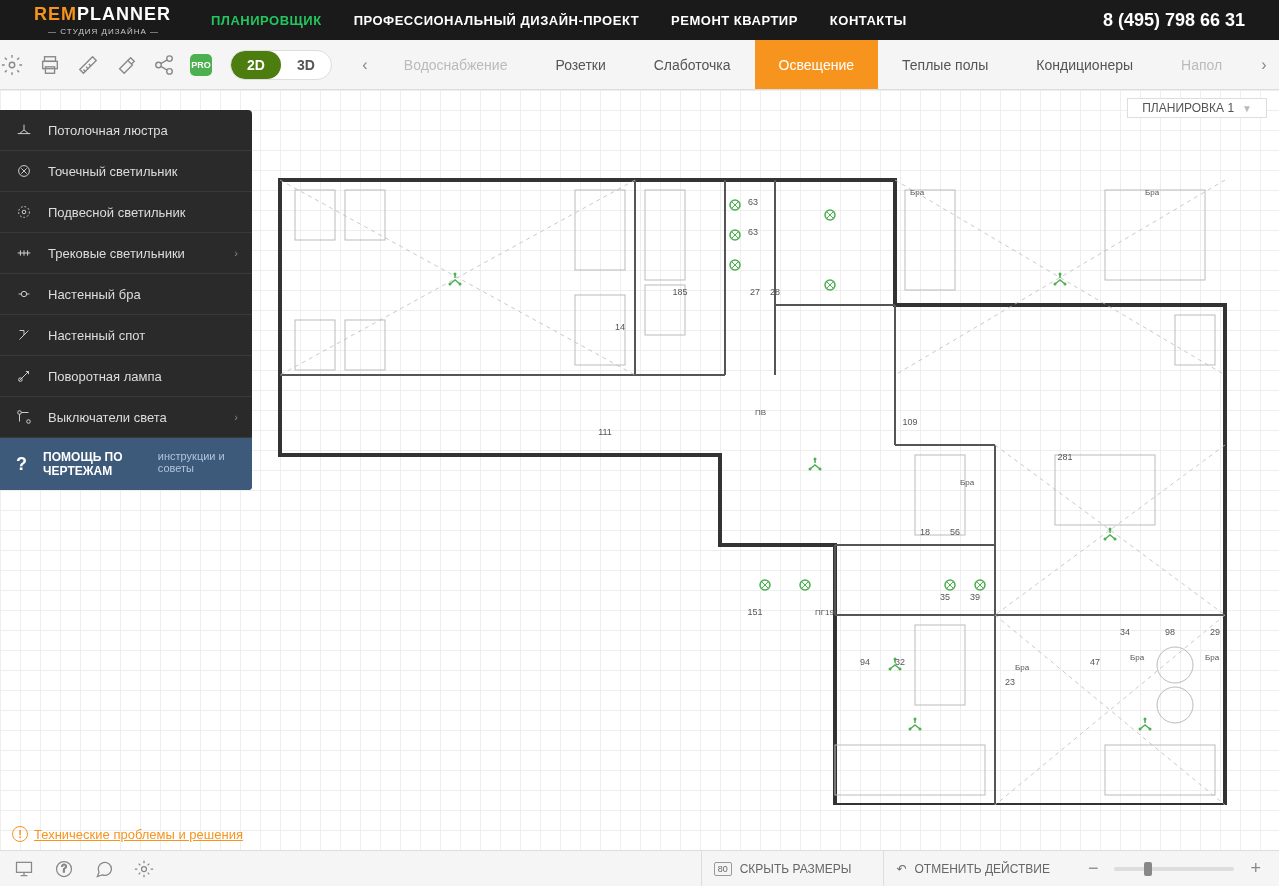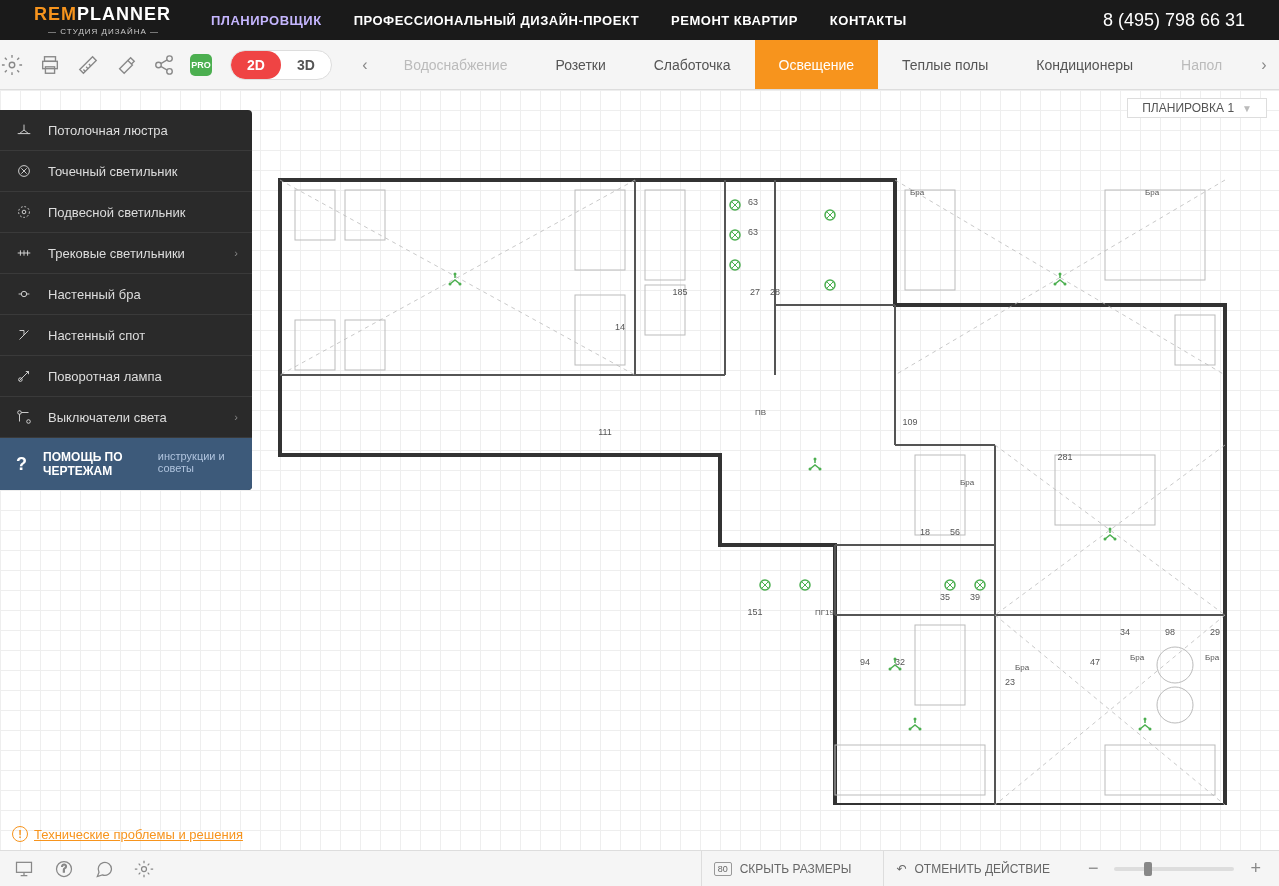--- a/index.html
+++ b/index.html
@@ -5,30 +5,30 @@
 *{margin:0;padding:0;box-sizing:border-box;font-family:Arial,sans-serif}
 body{width:1279px;height:886px;overflow:hidden;background:#fff}
 .top-header{height:40px;background:#1a1a1a;display:flex;align-items:center;padding:0 34px;color:#fff}
 .logo{display:flex;align-items:baseline;margin-right:40px}
 .logo-rem{color:#f7941d;font-weight:bold;font-size:18px;letter-spacing:1px}
 .logo-planner{color:#fff;font-weight:bold;font-size:18px;letter-spacing:1px}
 .logo-sub{font-size:8px;color:#ccc;letter-spacing:1px;margin-left:2px;margin-top:2px}
 .logo-col{display:flex;flex-direction:column;align-items:center}
 .nav-main{display:flex;gap:32px;flex:1}
 .nav-main a{color:#fff;font-size:13px;font-weight:bold;text-decoration:none;letter-spacing:.5px}
-.nav-main a.active{color:#c4b5fd}
-.phone{font-size:18px;font-weight:normal;color:#fff}
+.nav-main a.active{color:#22c55e}
+.phone{font-size:18px;font-weight:bold;color:#fff}
 .toolbar{height:50px;background:#f5f5f5;border-bottom:1px solid #ddd;display:flex;align-items:center;padding:0 0}
 .tool-icons{display:flex;gap:14px;align-items:center;margin-right:18px}
 .tool-icon{width:24px;height:24px;display:flex;align-items:center;justify-content:center;color:#888;cursor:pointer}
 .tool-icon svg{width:22px;height:22px}
 .pro-badge{width:22px;height:22px;background:#4caf50;border-radius:5px;color:#fff;font-size:9px;font-weight:bold;display:flex;align-items:center;justify-content:center}
 .view-toggle{display:flex;background:#fff;border-radius:20px;overflow:hidden;margin-right:18px;border:1px solid #ddd}
 .view-btn{padding:6px 16px;font-size:14px;font-weight:bold;cursor:pointer;color:#555}
-.view-btn.active{background:#ef4444;color:#fff;border-radius:20px}
+.view-btn.active{background:#4d7c0f;color:#fff;border-radius:20px}
 .tab-nav{display:flex;align-items:center;flex:1;height:100%}
 .tab-arrow{width:30px;height:100%;display:flex;align-items:center;justify-content:center;color:#888;cursor:pointer;font-size:16px}
 .tab-list{display:flex;height:100%;flex:1;overflow:hidden}
 .tab{padding:0 24px;display:flex;align-items:center;font-size:14px;color:#555;cursor:pointer;white-space:nowrap}
 .tab.active{background:#f7941d;color:#fff}
 .tab.faded{color:#bbb}
 .workspace{position:relative;height:calc(100% - 40px - 50px - 36px);background-image:linear-gradient(#eee 1px,transparent 1px),linear-gradient(90deg,#eee 1px,transparent 1px);background-size:20px 20px}
 .plan-selector{position:absolute;top:8px;right:12px;background:#fff;border:1px solid #ddd;padding:2px 14px;font-size:12px;color:#555;display:flex;align-items:center;gap:8px;cursor:pointer}
 .side-panel{position:absolute;left:0;top:20px;width:252px;background:#2a2a2a;border-radius:0 4px 4px 0;overflow:hidden;z-index:10}
 .panel-item{display:flex;align-items:center;padding:10px 14px;color:#ddd;font-size:13px;cursor:pointer;border-bottom:1px solid #3a3a3a;min-height:36px}

